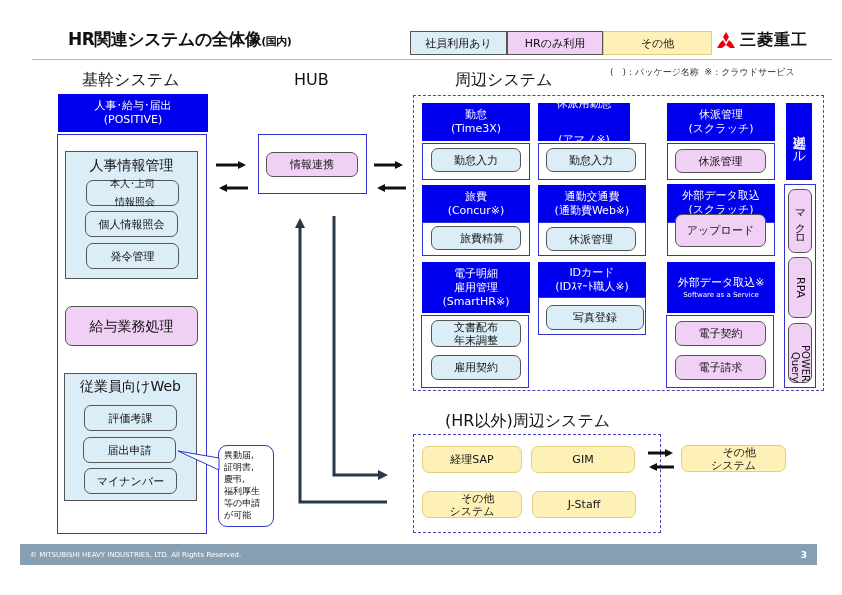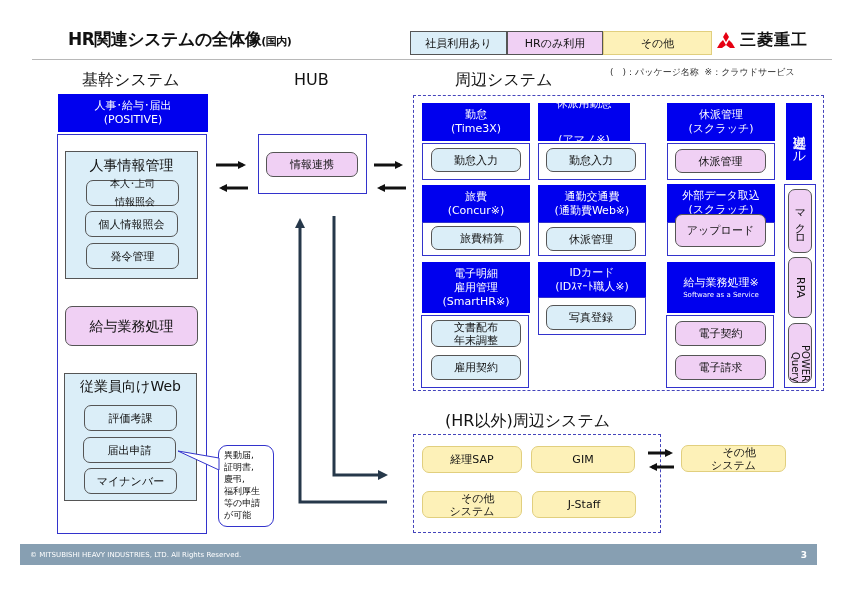--- a/index.html
+++ b/index.html
@@ -150,24 +150,24 @@
 <div class="abs frame" style="left:421px;top:315px;width:108px;height:73px;"></div>
 <div class="abs lblue cell" style="left:431px;top:320px;width:90px;height:27px;white-space:pre-line;">文書配布
 年末調整</div>
 <div class="abs lblue cell" style="left:431px;top:355px;width:90px;height:25px;">雇用契約</div>
 
 <div class="abs blue-head" style="left:538px;top:262px;width:108px;height:35px;">
     <div>IDカード</div>
     <div>(IDｽﾏｰﾄ職人※)</div>
   </div>
 <div class="abs frame" style="left:538px;top:297px;width:108px;height:38px;"></div>
-<div class="abs lblue cell" style="left:546px;top:305px;width:90px;height:25px;">写真登録</div>
+<div class="abs lblue cell" style="left:546px;top:305px;width:98px;height:25px;">写真登録</div>
 
 <div class="abs blue-head" style="left:667px;top:262px;width:108px;height:51px;">
-    <div>給与業務処理※</div>
+    <div>外部データ取込※</div>
     <div style="font-size:7px;line-height:10px;">Software as a Service</div>
   </div>
 <div class="abs frame" style="left:666px;top:315px;width:108px;height:73px;"></div>
 <div class="abs pink cell" style="left:675px;top:321px;width:91px;height:25px;">電子契約</div>
 <div class="abs pink cell" style="left:675px;top:355px;width:91px;height:25px;">電子請求</div>
 
 <div class="abs blue-head" style="left:786px;top:103px;width:26px;height:77px;font-size:13px;line-height:14px;">
   <div class="vert">処理ツール</div>
 </div>
 <div class="abs frame" style="left:784px;top:184px;width:32px;height:204px;"></div>

